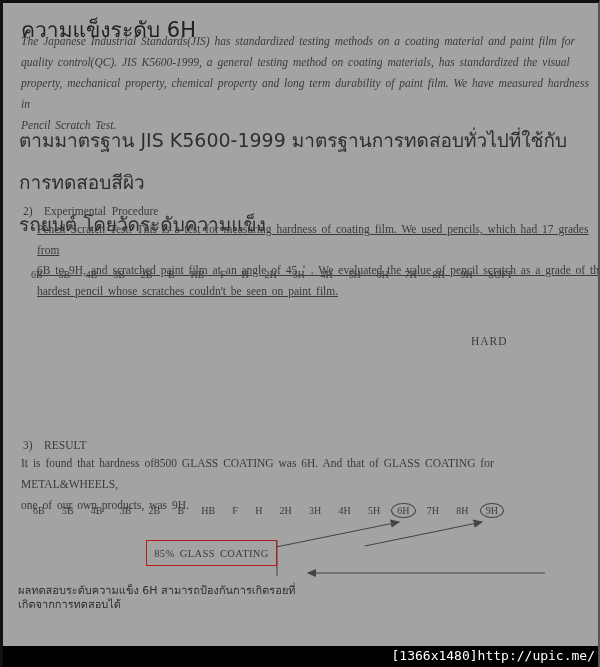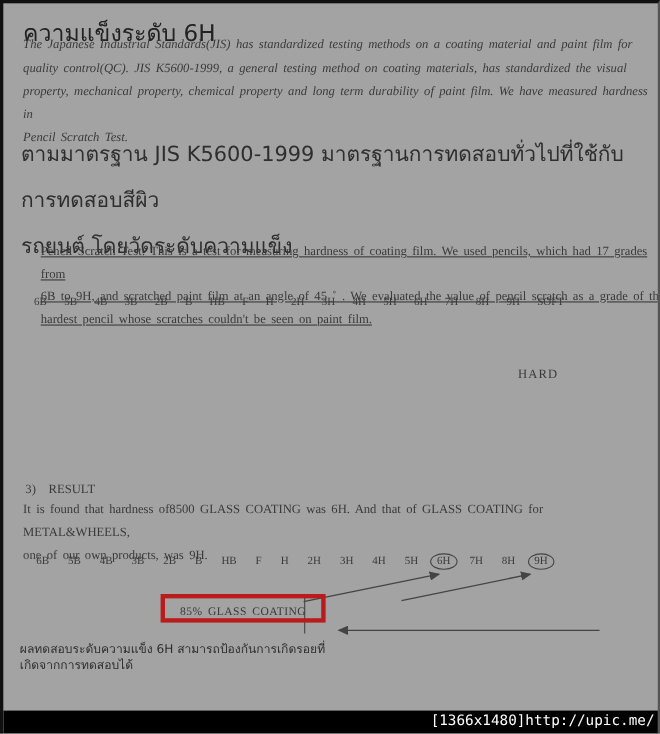--- a/index.html
+++ b/index.html
@@ -83,22 +83,22 @@
     position: absolute;
     font-family: "Liberation Serif", serif;
     font-size: 10.5px;
     color: #3a3a3a;
     text-align: center;
     box-sizing: border-box;
     letter-spacing: 0.4px;
     word-spacing: 2px;
   }
   .box1 {
-    left: 143px; top: 42px; width: 150px; height: 26px;
-    border: 4px solid #b91c1c;
+    left: 143px; top: 42px; width: 131px; height: 26px;
+    border: 1px solid #b91c1c;
     line-height: 25px;
   }
   .box2 {
     left: 304px; top: 46px; width: 215px; height: 27px;
     border-top: 1px solid #444;
     border-left: 1px solid #444;
     line-height: 24px;
   }
   .fig-svg { position: absolute; left: 0; top: 0; pointer-events: none; }
 
@@ -131,20 +131,21 @@
   <div class="abs title">ความแข็งระดับ 6H</div>
 
   <div class="abs serif-par intro">The  Japanese  Industrial  Standards(JIS)  has  standardized  testing  methods  on  a coating  material  and paint film for
 quality control(QC).  JIS  K5600-1999,  a  general  testing  method  on  coating  materials,  has  standardized  the  visual
 property, mechanical property, chemical property and long term durability of paint film. We have measured hardness in
 Pencil Scratch Test.</div>
 
   <div class="abs thai-big thai-intro">ตามมาตรฐาน JIS  K5600-1999 มาตรฐานการทดสอบทั่วไปที่ใช้กับการทดสอบสีผิว
 รถยนต์ โดยวัดระดับความแข็ง</div>
 
+  <div class="abs sec-heading proc-heading">2)    Experimental  Procedure</div>
 
   <div class="abs serif-par proc-body">Pencil  Scratch  Test: This is a test for measuring  hardness  of coating  film. We used pencils,  which had 17 grades from
 6B  to 9H,  and  scratched  paint  film  at  an  angle  of  45 ˚ .  We evaluated  the  value  of  pencil  scratch  as  a  grade  of  the
 hardest  pencil whose  scratches  couldn't be seen on paint film.</div>
 
   <div class="abs scale-row scale1">
       <span class="grade">6B</span>
       <span class="grade">5B</span>
       <span class="grade">4B</span>
       <span class="grade">3B</span>

